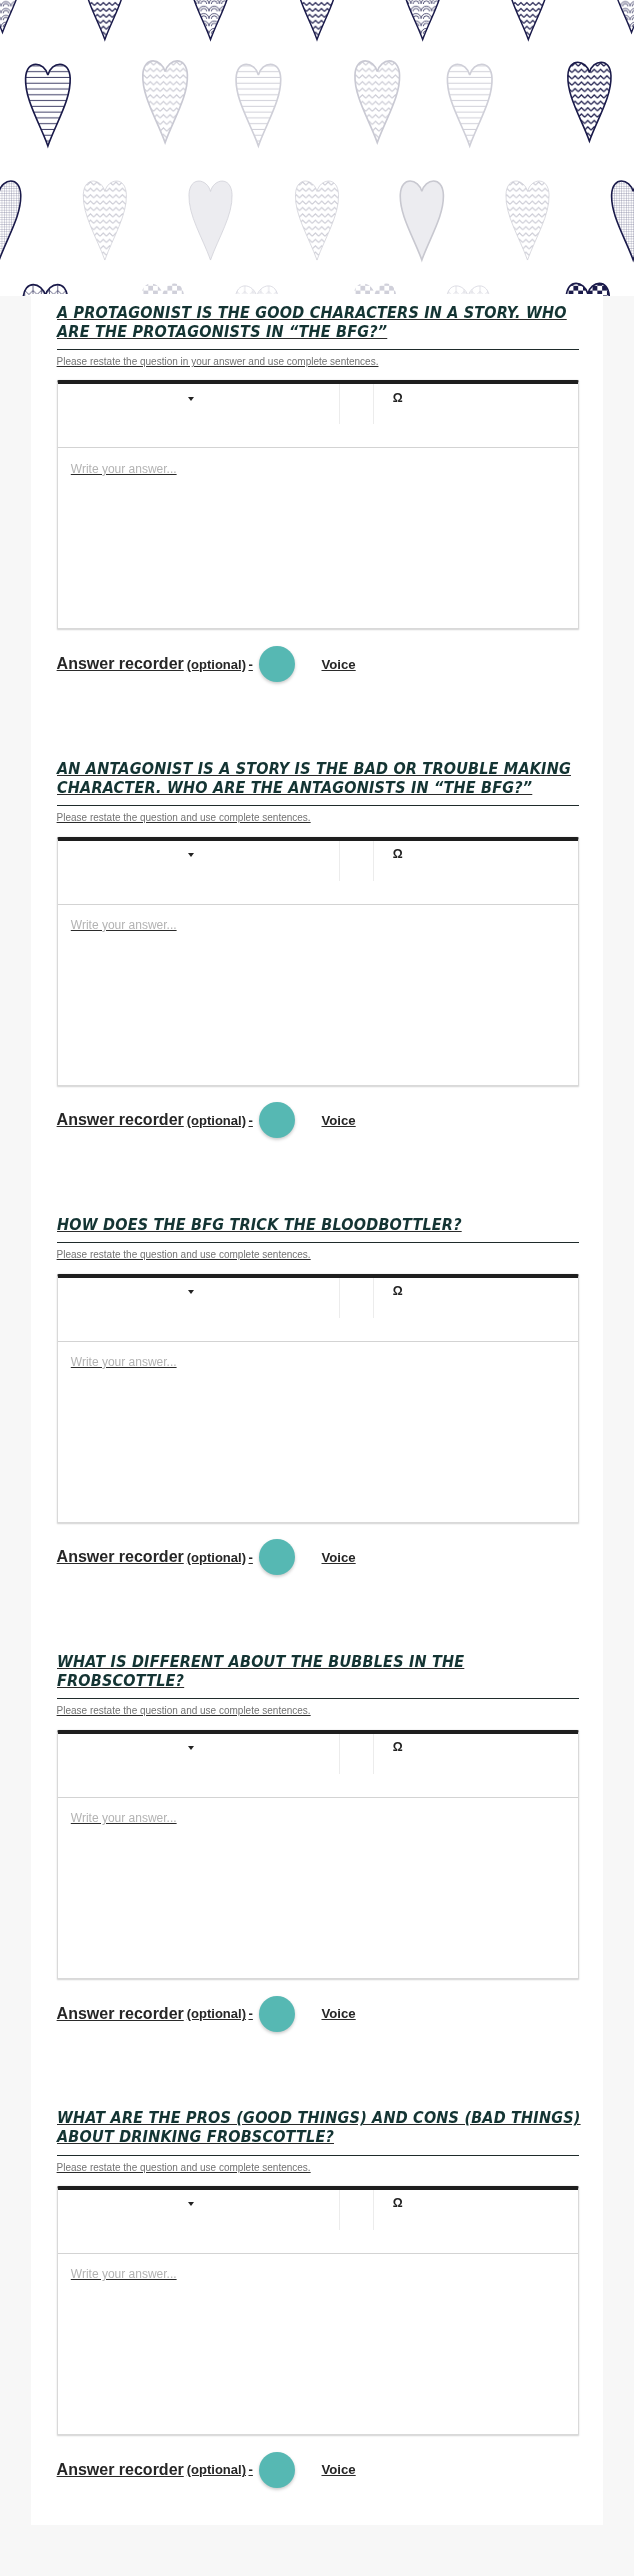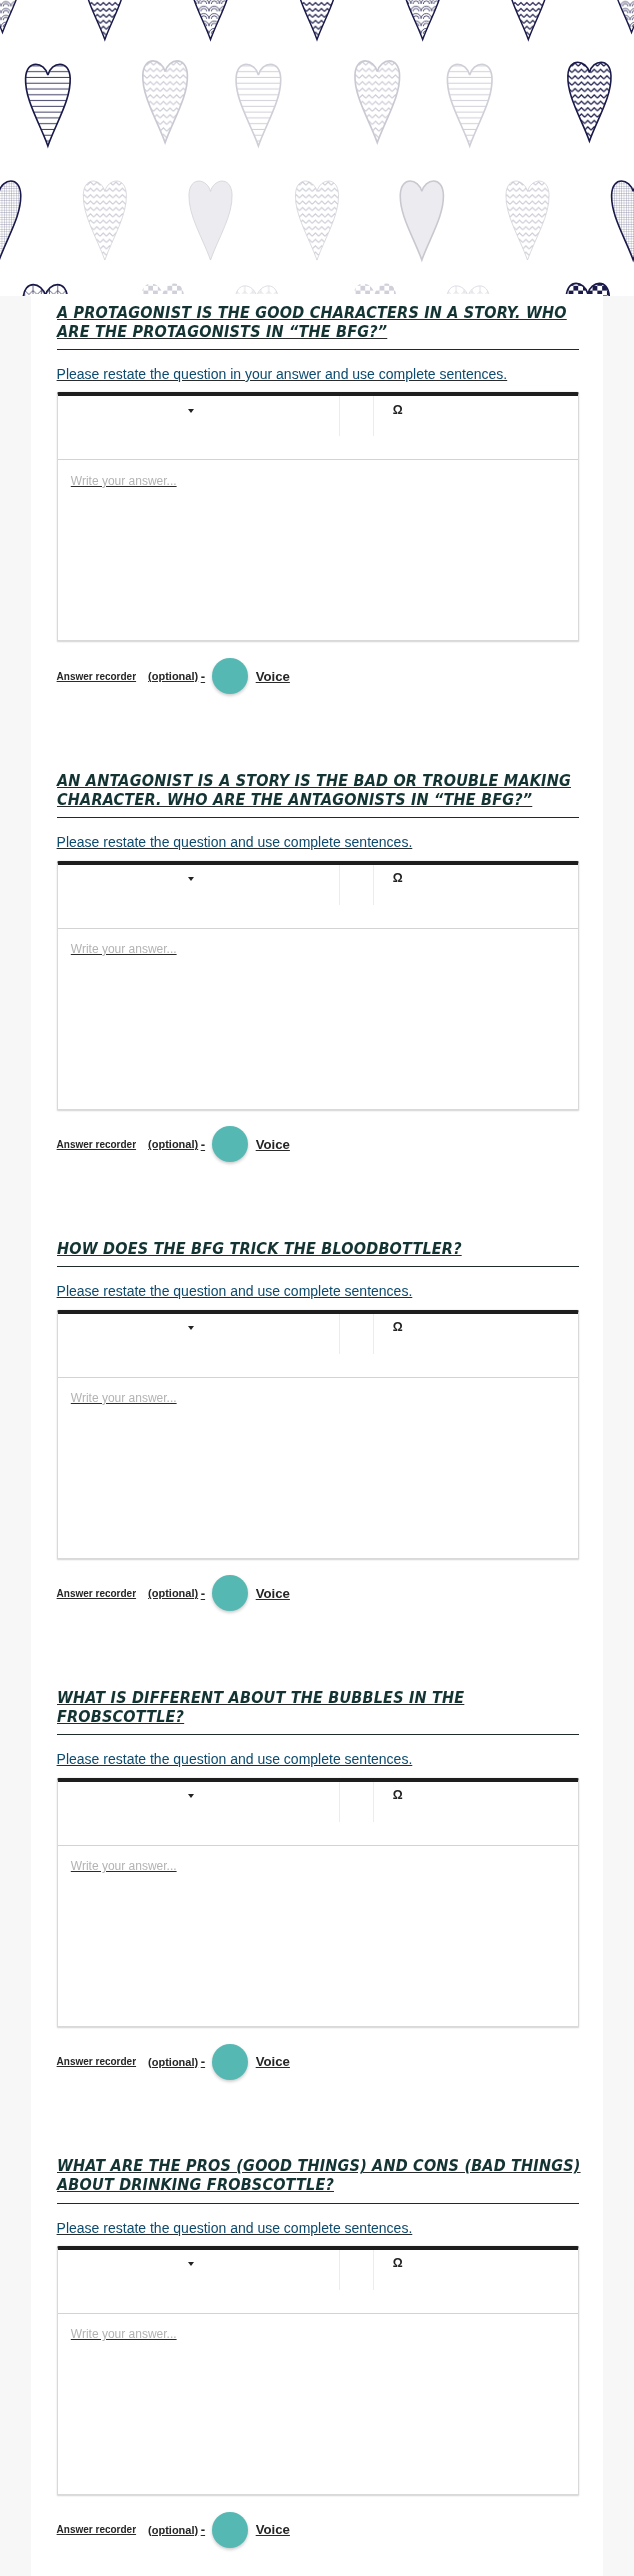--- a/index.html
+++ b/index.html
@@ -43,24 +43,24 @@
     transform-origin: left;
     width: 570px;
     padding-bottom: 8.3px;
   }
   .q-divider {
     height: 0;
     border-top: 1.2px solid #1f2b2b;
     width: 522px;
   }
   .q-instruction {
-    font-size: 14px;
+    font-size: 10px;
     line-height: 16.5px;
-    color: #0c4a6e;
-    margin-top: 16px;
+    color: #737373;
+    margin-top: 4px;
     margin-bottom: 10px;
   }
 
   .editor {
     width: 522px;
     border: 0.8px solid #d9d9d9;
     border-top: 4.1px solid #1e1e1e;
     border-radius: 1.7px 1.7px 0 0;
     background: #fff;
     box-shadow: 0 0.8px 1.7px rgba(0,0,0,0.18);
@@ -110,48 +110,48 @@
   }
 
   .recorder {
     display: flex;
     align-items: center;
     margin-top: 15.7px;
     height: 38px;
   }
   .rec-label {
     font-weight: bold;
-    font-size: 10px;
+    font-size: 16px;
     color: #262626;
   }
   .rec-optional {
     font-weight: bold;
-    font-size: 11px;
+    font-size: 13px;
     color: #262626;
-    margin-left: 12px;
+    margin-left: 3px;
   }
   .rec-dash {
     font-weight: bold;
     font-size: 13.2px;
     margin-left: 2.5px;
     color: #262626;
   }
   .rec-button {
     width: 36px; height: 36px;
     border-radius: 50%;
     background: #56b8b3;
     margin-left: 6.6px;
     box-shadow: 0 1.7px 3.3px rgba(0,0,0,0.22);
     cursor: pointer;
   }
   .rec-voice {
     font-weight: bold;
     font-size: 13.2px;
     color: #262626;
-    margin-left: 8px;
+    margin-left: 26px;
   }
 
   .footer-space { height: 27px; background: #f7f7f7; }
 </style>
 </head>
 <body>
 
 <div class="header">
   <svg width="634" height="296" viewBox="0 0 768 358">
     <defs>

